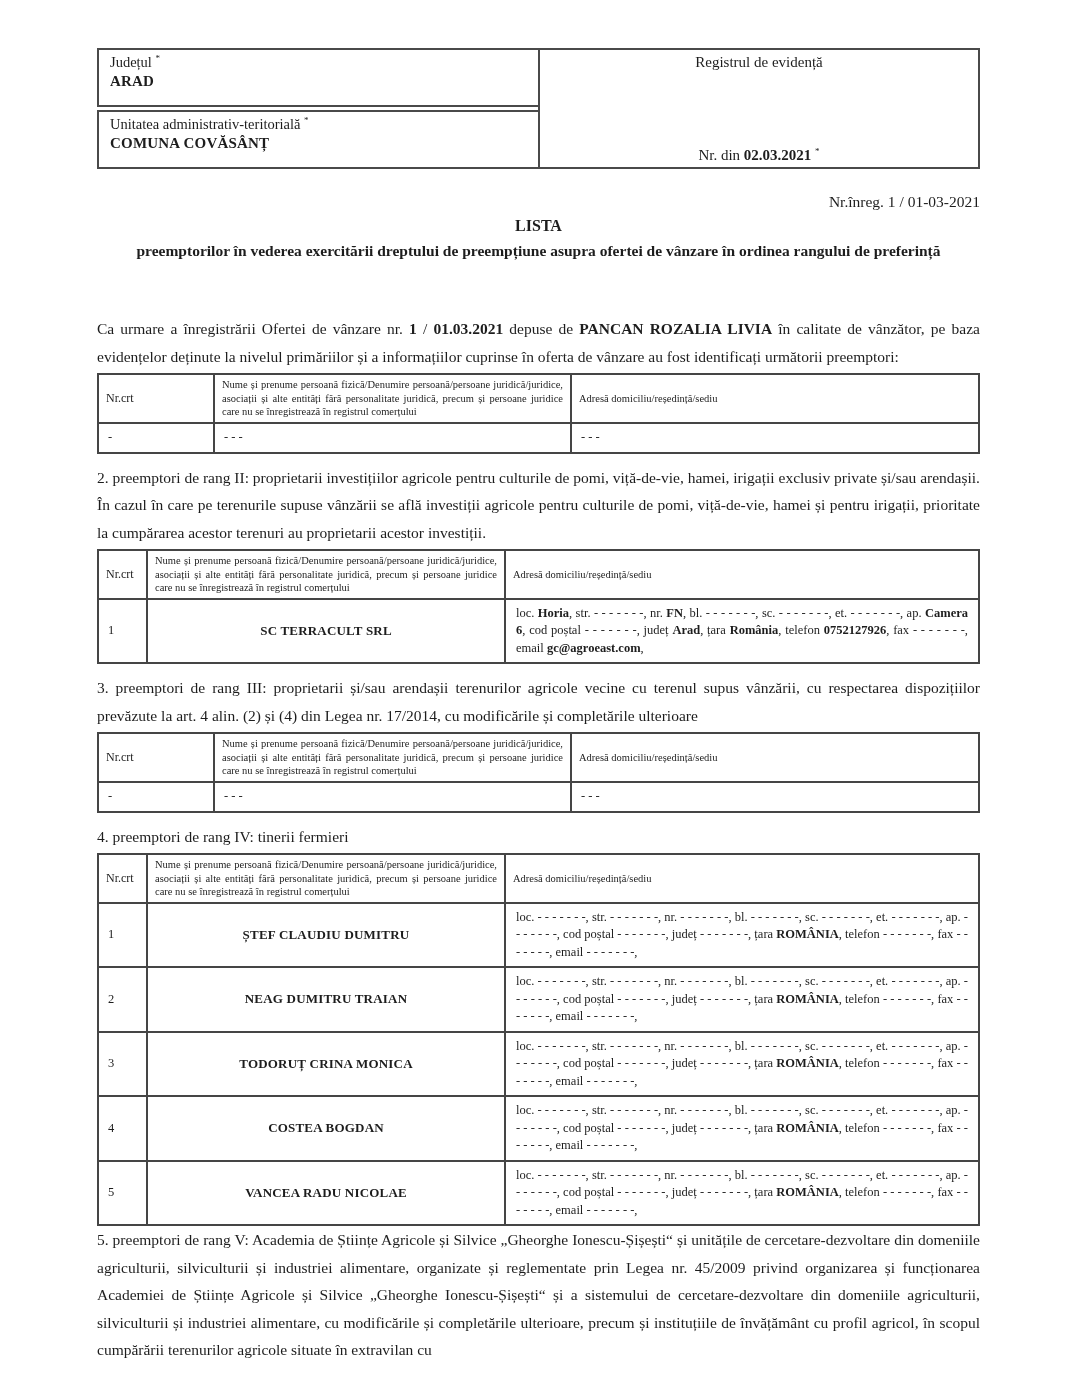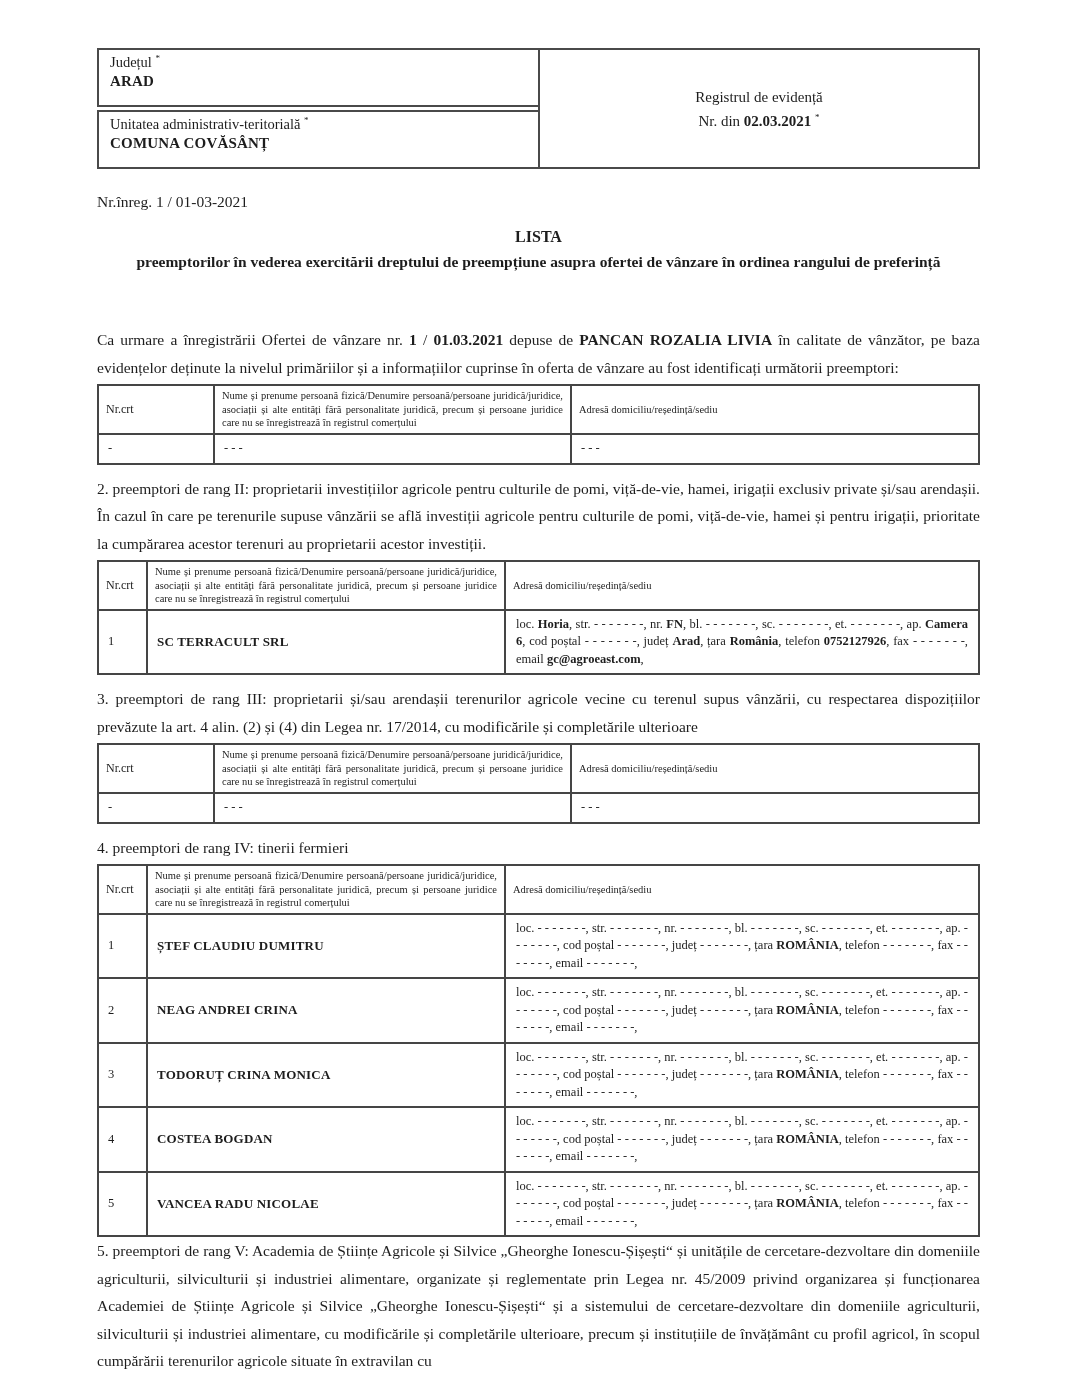--- a/index.html
+++ b/index.html
@@ -14,27 +14,27 @@
   .hdr-grid { margin-top: 48px; display: grid; grid-template-columns: 443px 440px; }
   .hdr-left { display: flex; flex-direction: column; gap: 3px; }
   .hbox {
     box-sizing: border-box; height: 59px;
     border: 2px solid #4a4a4a; padding: 3px 11px;
   }
   .hbox .lbl { font-size: 14.5px; line-height: 19px; }
   .hbox .val { font-weight: bold; font-size: 15px; line-height: 19px; letter-spacing: .2px; }
   .hdr-right {
     box-sizing: border-box; border: 2px solid #4a4a4a; margin-left: -2px;
-    display: flex; flex-direction: column; align-items: center; justify-content: center;
+    display: flex; flex-direction: column; align-items: center; justify-content: space-between;
     font-size: 15px; line-height: 24px; text-align: center;
   }
   sup { font-size: 9px; vertical-align: super; line-height: 0; }
 
-  .reg-line { margin-top: 23px; font-size: 15.5px; line-height: 20px; }
-  .doc-title { margin-top: 14px; text-align: center; font-weight: bold; font-size: 16px; line-height: 22px; }
+  .reg-line { margin-top: 23px; text-align: right; font-size: 15.5px; line-height: 20px; }
+  .doc-title { margin-top: 3px; text-align: center; font-weight: bold; font-size: 16px; line-height: 22px; }
   .doc-subtitle { text-align: center; font-weight: bold; font-size: 15.5px; line-height: 28px; }
 
   .para { font-size: 15.5px; line-height: 27.5px; text-align: justify; margin: 0; }
   .intro { margin-top: 50px; }
   .sec-heading { margin-top: 10px; }
   .mt0 { margin-top: 0; }
   .sec5 { margin-top: 0; }
 
   
   table { width: 100%; border-collapse: collapse; table-layout: fixed; margin-top: 3px; }
@@ -44,21 +44,21 @@
   th.nr-h { font-size: 12px; padding-left: 7px; }
   th.name-h { text-align: justify; vertical-align: middle; }
   .c1w { width: 116px; }   
   .c1n { width: 49px; }    
   .c2  { width: 357px; }
   .c2n { width: 358px; }
   tr.row-empty { height: 30px; }
   tr.row-t2 { height: 62px; }
   tr.row-t4 { height: 54px; }
   td.nr-cell { font-size: 12.5px; padding-left: 9px; }
-  td.name-cell { font-weight: bold; font-size: 13px; padding: 12px 9px; letter-spacing: .2px; }
+  td.name-cell { font-weight: bold; font-size: 13px; padding: 12px 9px; letter-spacing: .2px; text-align: center; }
   td.plain-cell { font-size: 12.5px; padding: 4px 9px; }
   td.addr-cell { font-size: 12.5px; line-height: 17.5px; padding: 5px 10px; text-align: justify; }
 </style>
 </head>
 <body>
 
 <div class="content">
 
   <div class="hdr-grid">
     <div class="hdr-left">
@@ -167,21 +167,21 @@
       </tr>
     </thead>
     <tbody>
       <tr class="row-t4">
         <td class="nr-cell">1</td>
         <td class="name-cell">ȘTEF CLAUDIU DUMITRU</td>
         <td class="addr-cell"><span>loc. - - - - - - -, str. - - - - - - -, nr. - - - - - - -, bl. - - - - - - -, sc. - - - - - - -, et. - - - - - - -, ap. - - - - - - -, cod poștal - - - - - - -, județ - - - - - - -, țara </span><b>ROMÂNIA</b><span>, telefon - - - - - - -, fax - - - - - - -, email - - - - - - -,</span></td>
       </tr>
       <tr class="row-t4">
         <td class="nr-cell">2</td>
-        <td class="name-cell">NEAG ANDREI CRINA</td>
+        <td class="name-cell">NEAG DUMITRU TRAIAN</td>
         <td class="addr-cell"><span>loc. - - - - - - -, str. - - - - - - -, nr. - - - - - - -, bl. - - - - - - -, sc. - - - - - - -, et. - - - - - - -, ap. - - - - - - -, cod poștal - - - - - - -, județ - - - - - - -, țara </span><b>ROMÂNIA</b><span>, telefon - - - - - - -, fax - - - - - - -, email - - - - - - -,</span></td>
       </tr>
       <tr class="row-t4">
         <td class="nr-cell">3</td>
         <td class="name-cell">TODORUȚ CRINA MONICA</td>
         <td class="addr-cell"><span>loc. - - - - - - -, str. - - - - - - -, nr. - - - - - - -, bl. - - - - - - -, sc. - - - - - - -, et. - - - - - - -, ap. - - - - - - -, cod poștal - - - - - - -, județ - - - - - - -, țara </span><b>ROMÂNIA</b><span>, telefon - - - - - - -, fax - - - - - - -, email - - - - - - -,</span></td>
       </tr>
       <tr class="row-t4">
         <td class="nr-cell">4</td>
         <td class="name-cell">COSTEA BOGDAN</td>

